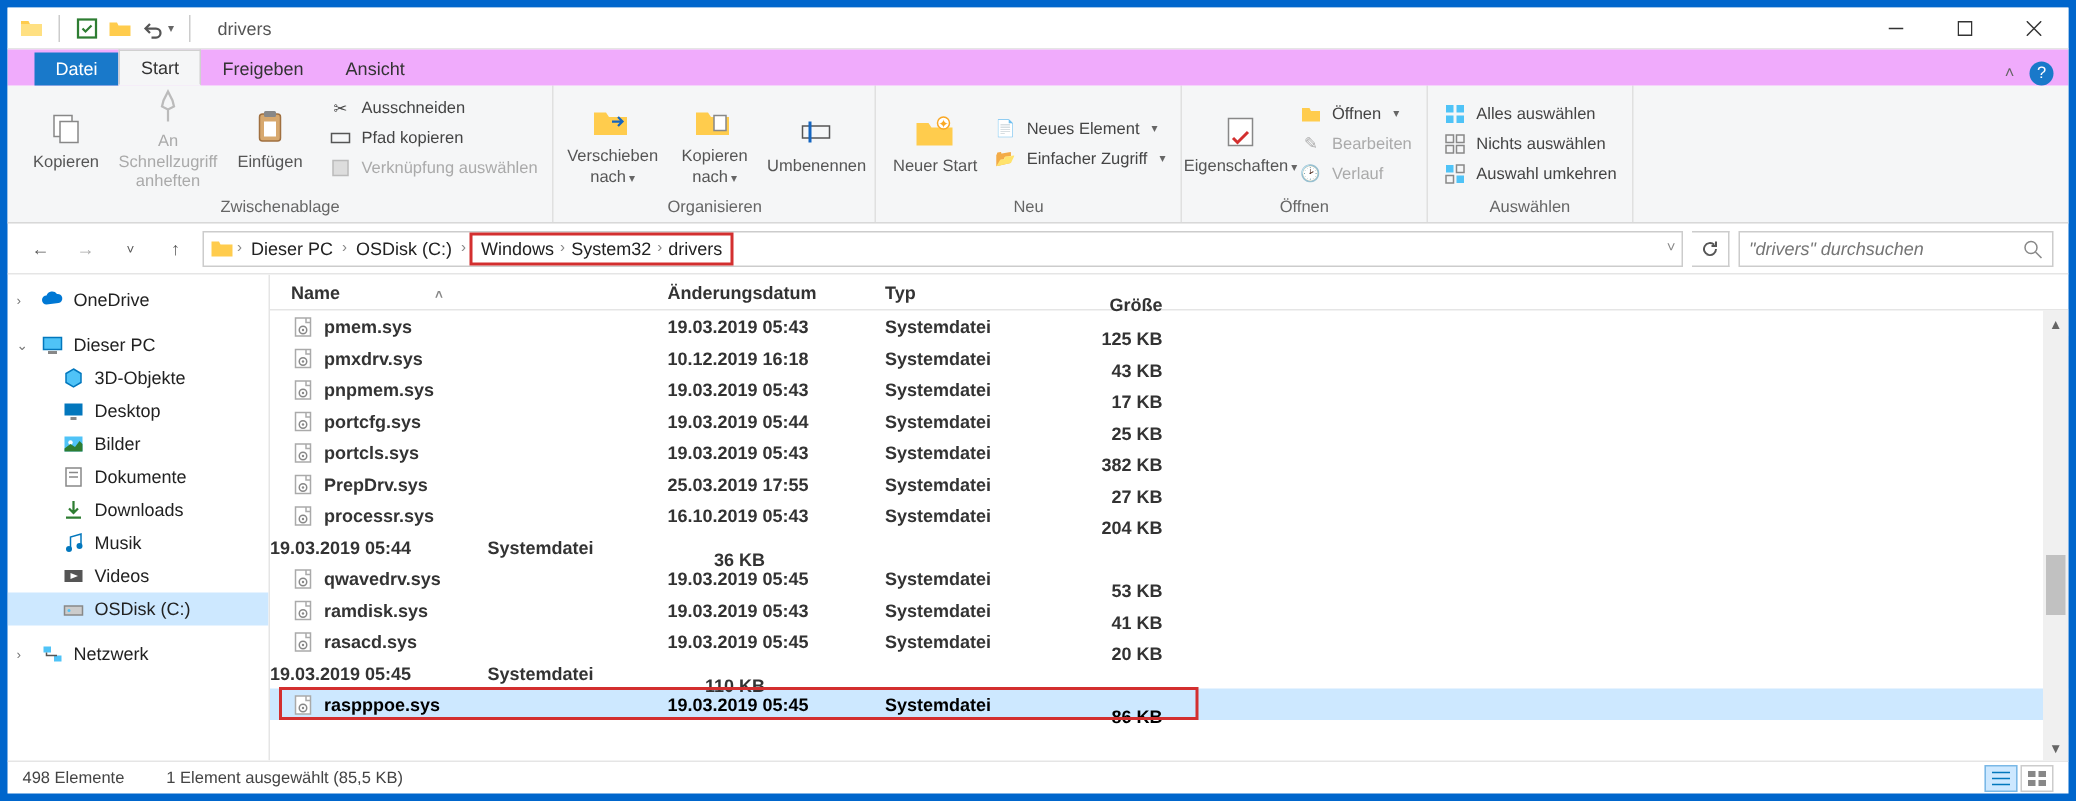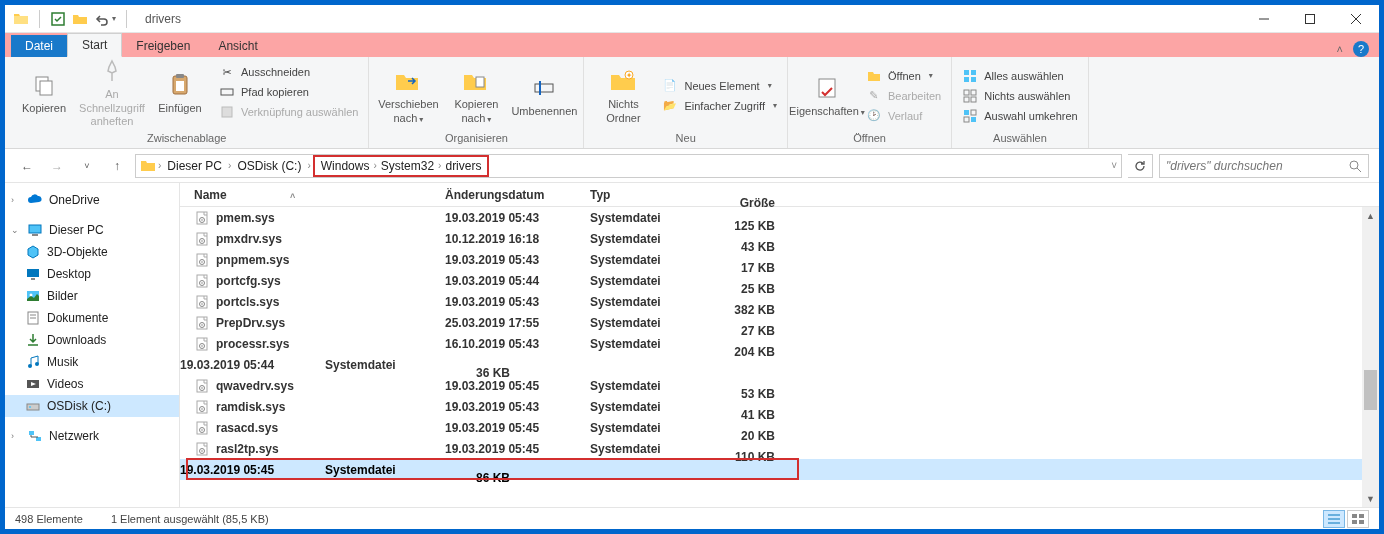--- a/index.html
+++ b/index.html
@@ -9,21 +9,21 @@
 
 .titlebar { height: 28px; display: flex; align-items: center; background: #fff; border-bottom: 1px solid #e5e5e5; }
 .titlebar-left { display: flex; align-items: center; gap: 6px; padding: 0 8px; }
 .titlebar-icon { width: 16px; height: 16px; }
 .qat-sep { width: 1px; height: 18px; background: #ccc; margin: 0 4px; }
 .title-text { font-size: 12px; color: #555; padding-left: 8px; }
 .titlebar-right { margin-left: auto; display: flex; }
 .win-btn { width: 46px; height: 28px; display: flex; align-items: center; justify-content: center; color: #444; }
 
 
-.tabs { height: 24px; display: flex; align-items: flex-end; background: #fca5a5; padding-left: 6px; position: relative; }
+.tabs { height: 24px; display: flex; align-items: flex-end; background: #f0abfc; padding-left: 18px; position: relative; }
 .tab { padding: 4px 14px; font-size: 12px; color: #333; cursor: pointer; }
 .tab.file { background: #1979ca; color: #fff; }
 .tab.active { border: 1px solid #d0d0d0; border-bottom: 1px solid #f5f6f7; background: #f5f6f7; }
 .tabs-right { margin-left: auto; display: flex; align-items: center; gap: 10px; padding-right: 10px; }
 .help-icon { width: 16px; height: 16px; border-radius: 50%; background: #1979ca; color: #fff; font-size: 11px; display: flex; align-items: center; justify-content: center; }
 
 
 .ribbon { height: 92px; background: #f5f6f7; border-bottom: 1px solid #d8d8d8; display: flex; }
 .rgroup { border-right: 1px solid #e0e0e0; display: flex; flex-direction: column; justify-content: flex-end; padding: 4px 8px 2px 8px; }
 .rgroup-body { flex: 1; display: flex; align-items: center; gap: 6px; }
@@ -44,21 +44,21 @@
 .crumb-highlight { border: 2px solid #d32f2f; padding: 0 2px; display: flex; align-items: center; }
 .addr-actions { display: flex; align-items: center; border: 1px solid #ccc; border-left: none; height: 24px; }
 .addr-act { width: 24px; height: 22px; display: flex; align-items: center; justify-content: center; color: #555; }
 .searchbox { width: 210px; height: 24px; border: 1px solid #ccc; display: flex; align-items: center; padding: 0 6px; color: #888; font-style: italic; }
 .searchbox input { border: none; outline: none; flex: 1; font-size: 12px; font-style: italic; color: #888; background: transparent; }
 
 
 .body { flex: 1; display: flex; overflow: hidden; }
 .navpane { width: 175px; border-right: 1px solid #e5e5e5; padding: 6px 0; overflow-y: auto; }
 .nav-item { display: flex; align-items: center; gap: 6px; padding: 3px 6px 3px 18px; font-size: 12px; color: #222; cursor: pointer; }
-.nav-item.child { padding-left: 20px; }
+.nav-item.child { padding-left: 36px; }
 .nav-item.selected { background: #cde8ff; }
 .nav-item .exp { width: 10px; color: #777; font-size: 9px; margin-left: -12px; }
 .nav-ico { width: 16px; height: 16px; display: flex; align-items: center; justify-content: center; }
 .nav-spacer { height: 8px; }
 
 .listpane { flex: 1; display: flex; flex-direction: column; overflow: hidden; position: relative; font-weight: bold; }
 .list-header { display: flex; border-bottom: 1px solid #e5e5e5; height: 24px; align-items: center; font-size: 12px; color: #333; }
 .col-name { width: 265px; padding-left: 14px; }
 .col-date { width: 145px; }
 .col-type { width: 120px; }
@@ -242,21 +242,21 @@
     <div class="rgroup">
       <div class="rgroup-body">
         <div class="big-btn">
           <span class="ico">
               <svg width="28" height="24">
                 <path fill="#ffcc4d" d="M2 6h8l2 3h14v12H2z"></path>
                 <circle cx="20" cy="6" r="4" fill="#fff" stroke="#f9a825"></circle>
                 <text x="20" y="9" font-size="8" text-anchor="middle" fill="#f9a825">✦</text>
               </svg>
             </span>
-          <span>Nichts Ordner</span>
+          <span>Neuer Start</span>
         </div>
         <div class="small-btns">
           <div class="small-btn">
               <span class="ico">📄</span>
               <span>Neues Element</span>
               <span class="dd-arrow">▾</span>
             </div>
           <div class="small-btn">
               <span class="ico">📂</span>
               <span>Einfacher Zugriff</span>
@@ -645,34 +645,34 @@
                 <circle cx="8" cy="10" r="2.5" fill="none" stroke="#888"></circle>
                 <circle cx="8" cy="10" r="0.8" fill="#888"></circle>
               </svg>
               <span>rasacd.sys</span>
             </div>
             <div class="col-date">19.03.2019 05:45</div>
             <div class="col-type">Systemdatei</div>
             <div class="col-size">20 KB</div>
           </div>
           <div class="row">
-            <div class="col-name">
-              <svg class="file-ico" width="16" height="16">
-                <rect x="3" y="2" width="10" height="12" fill="#fff" stroke="#aaa"></rect>
-                <path d="M10 2v3h3" fill="none" stroke="#aaa"></path>
-                <circle cx="8" cy="10" r="2.5" fill="none" stroke="#888"></circle>
-                <circle cx="8" cy="10" r="0.8" fill="#888"></circle>
-              </svg>
-              <span>rasl2tp.sys</span>
-            </div>
             <div class="col-date">19.03.2019 05:45</div>
             <div class="col-type">Systemdatei</div>
             <div class="col-size">110 KB</div>
           </div>
           <div class="row selected">
+            <div class="col-name">
+              <svg class="file-ico" width="16" height="16">
+                <rect x="3" y="2" width="10" height="12" fill="#fff" stroke="#aaa"></rect>
+                <path d="M10 2v3h3" fill="none" stroke="#aaa"></path>
+                <circle cx="8" cy="10" r="2.5" fill="none" stroke="#888"></circle>
+                <circle cx="8" cy="10" r="0.8" fill="#888"></circle>
+              </svg>
+              <span>raspppoe.sys</span>
+            </div>
             <div class="col-date">19.03.2019 05:45</div>
             <div class="col-type">Systemdatei</div>
             <div class="col-size">86 KB</div>
           </div>
           <div class="row-highlight" style="top: 251px;"></div>
           <div class="scrollbar-v">
           <div class="sb-btn">▲</div>
           <div class="sb-track">
               <div class="sb-thumb"></div>
             </div>

